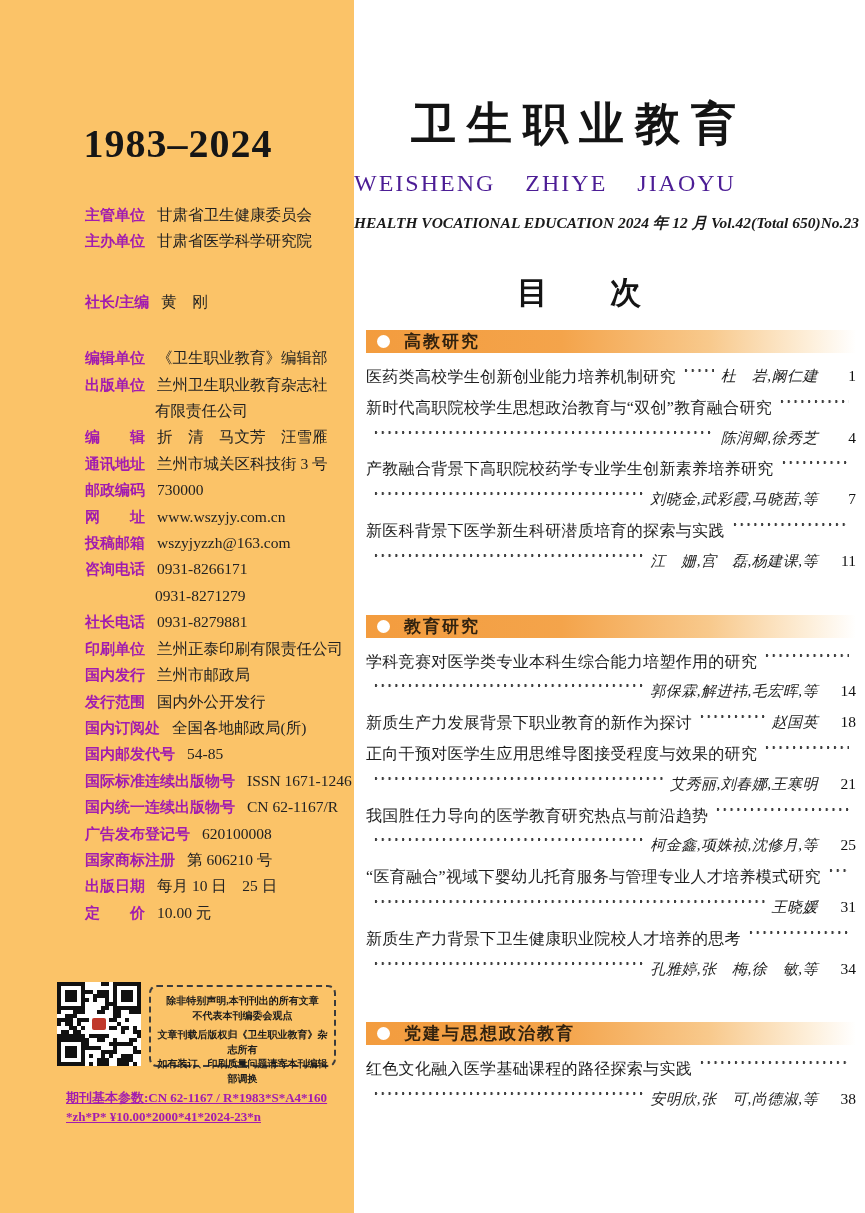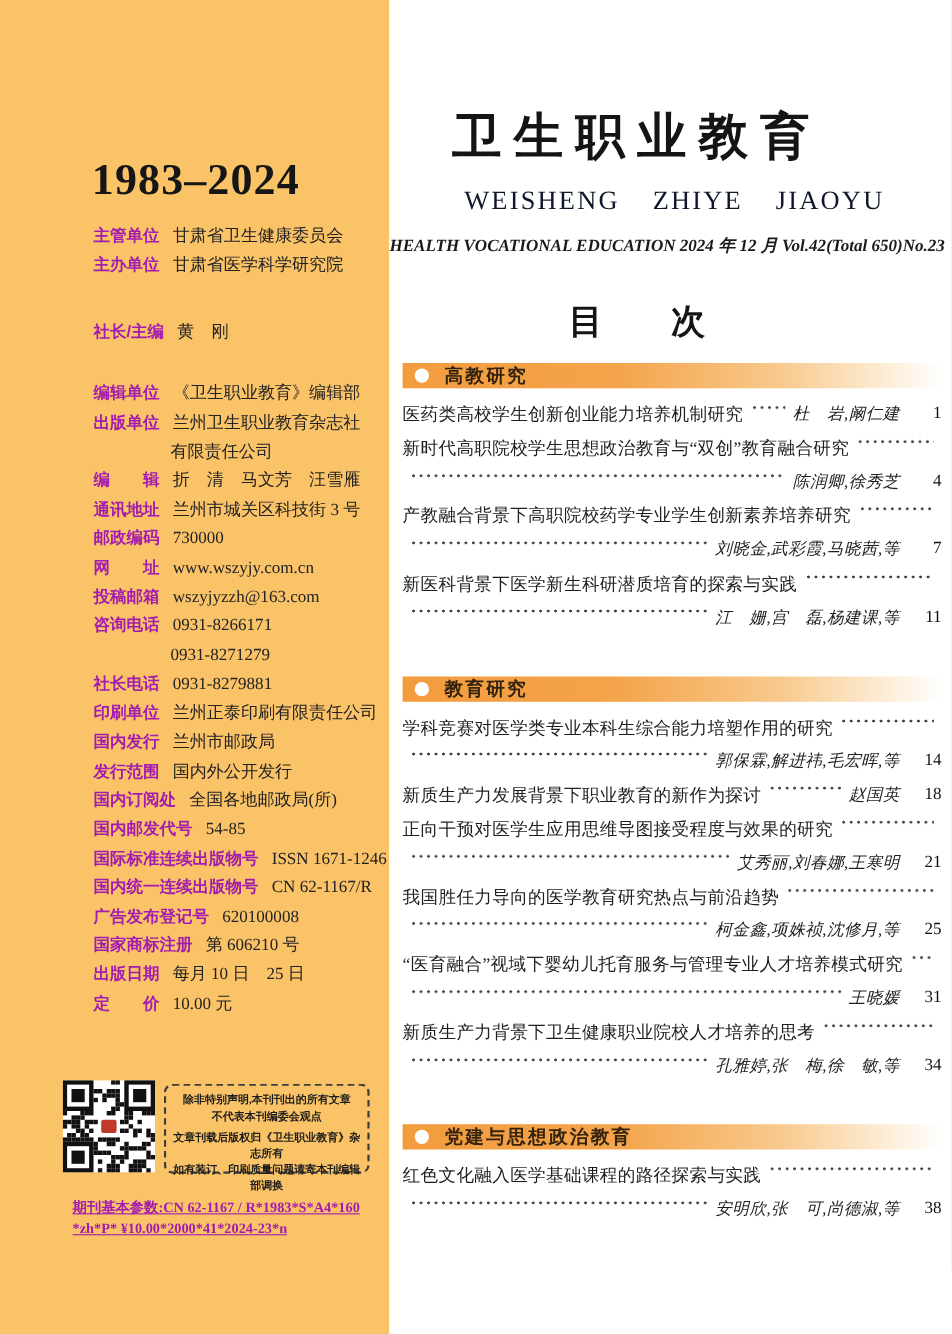--- a/index.html
+++ b/index.html
@@ -1,41 +1,41 @@
 <!DOCTYPE html>
 <html><head>
 <meta charset="utf-8">
 <style>
   html,body{margin:0;padding:0;background:#e8e8e8;}
   .page{position:relative;width:865px;height:1213px;background:#fff;overflow:hidden;
         font-family:"Liberation Serif","DejaVu Serif",serif;color:#1f1f1f;margin:0 auto;}
   
   .sidebar{position:absolute;left:0;top:0;width:354px;height:1213px;background:#fbc368;}
   .years{position:absolute;left:28px;top:120px;width:300px;text-align:center;
-         font-size:40px;font-weight:bold;letter-spacing:1px;color:#161616;margin-top:19px;}
+         font-size:40px;font-weight:bold;letter-spacing:1px;color:#161616;}
   .info{position:absolute;left:85px;top:202px;right:6px;font-size:15.5px;}
   .srow{line-height:26.4px;white-space:nowrap;}
   .slabel{display:inline-block;min-width:58px;margin-right:12px;font-weight:bold;
           font-family:"Liberation Sans","DejaVu Sans",sans-serif;font-size:15px;color:#a21caf;}
   .sval{font-size:15.5px;color:#222;}
   .g1{margin-bottom:34px;}
   .g2{margin-bottom:30px;}
   .qr{position:absolute;left:57px;top:982px;width:84px;height:84px;}
   .nbox{position:absolute;left:149px;top:985px;width:187px;height:82px;box-sizing:border-box;
         border:2px dashed #3c3c3c;border-radius:8px;padding:7px 3px 0 3px;text-align:center;
         font-size:10px;line-height:14.5px;color:#1c1c1c;font-weight:bold;}
   .nline-gap{margin-bottom:5px;}
   .params{position:absolute;left:66px;top:1088px;width:282px;font-size:13px;font-weight:bold;
           line-height:19px;color:#a21caf;text-decoration:underline;}
   
   .content{position:absolute;left:354px;top:0;width:511px;height:1213px;background:#fff;}
   .title-cn{position:absolute;left:0;top:94px;width:450px;text-align:center;font-size:45px;
             font-weight:bold;letter-spacing:11px;color:#141414;}
-  .pinyin{position:absolute;left:0;top:170px;width:450px;text-align:right;font-size:24px;
-          letter-spacing:2px;word-spacing:22px;color:#0f172a;}
+  .pinyin{position:absolute;left:0;top:170px;width:450px;text-align:left;font-size:24px;
+          letter-spacing:2px;word-spacing:22px;color:#4c1d95;}
   .enline{position:absolute;left:0;top:213px;width:460px;text-align:center;font-size:15.5px;
           font-style:italic;font-weight:bold;color:#1a1a1a;white-space:nowrap;}
   .toclabel{position:absolute;left:0;top:272px;width:450px;text-align:center;font-size:31px;
             font-weight:bold;color:#141414;}
   .toc{position:absolute;left:12px;top:330px;width:490px;}
   .tsec{margin-bottom:32px;}
   .banner{position:relative;height:23px;line-height:23px;margin-bottom:14px;
           background:linear-gradient(90deg,#f39c3e 0%,#f4a44b 40%,#f8c98c 70%,#fdeed8 90%,#ffffff 100%);}
   .bullet{position:absolute;left:11px;top:5px;width:13px;height:13px;border-radius:50%;background:#fff;}
   .btext{position:absolute;left:38px;top:0;font-size:17px;font-weight:bold;color:#33230f;

